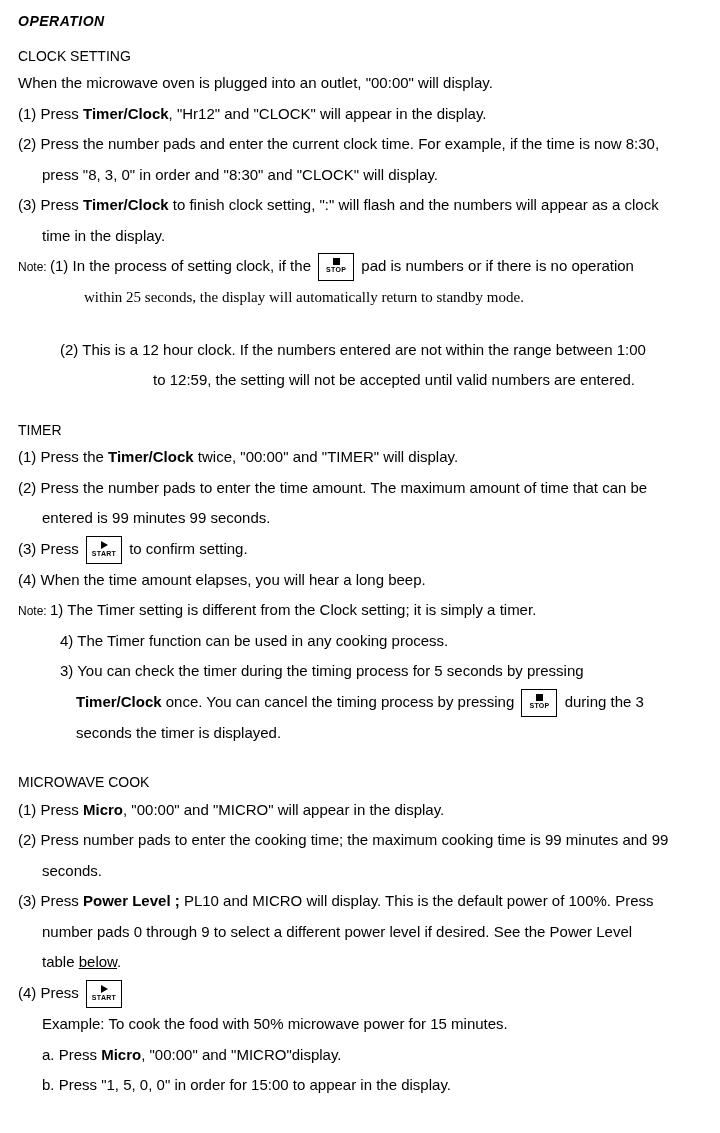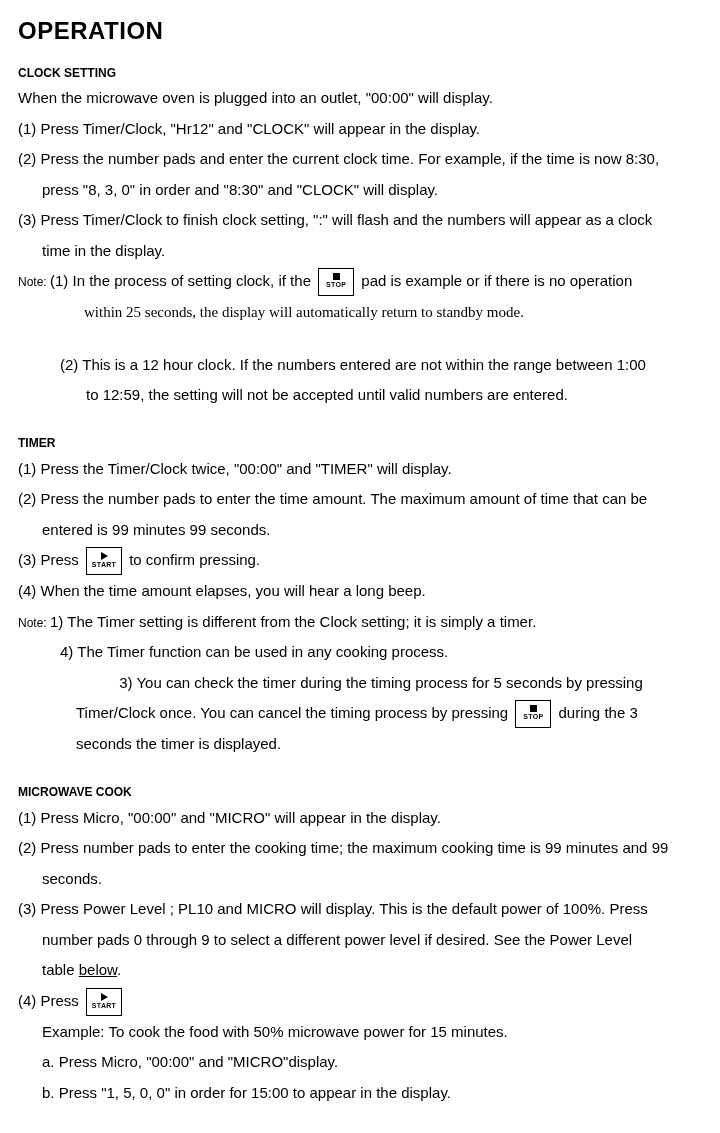--- a/index.html
+++ b/index.html
@@ -8,44 +8,45 @@
       min-height: 1133px;
       background: #fff;
       font-family: Arial, Helvetica, sans-serif;
       color: #000;
       padding: 8px 18px 20px 18px;
       font-size: 15px;
       line-height: 1.9;
     }
     .title {
       font-weight: 700;
-      font-size: 24px;
+      font-size: 14px;
       letter-spacing: 0.5px;
       margin-bottom: 8px;
+      font-style: italic;
     }
     .section-heading {
-      font-weight: 700;
-      font-size: 12px;
+      font-weight: 400;
+      font-size: 14px;
       margin-top: 2px;
       margin-bottom: -2px;
     }
     .section-heading.later {
       margin-top: 22px;
     }
     .line {
       margin-top: 2px;
     }
     .indent {
       padding-left: 24px;
     }
     .note-label {
       font-size: 12px;
     }
     .bold {
-      font-weight: 400;
+      font-weight: 700;
     }
     .key-btn {
       display: inline-block;
       vertical-align: middle;
       border: 1px solid #000;
       width: 36px;
       height: 28px;
       text-align: center;
       line-height: 1;
       position: relative;
@@ -95,49 +96,49 @@
 <div class="line indent">press "8, 3, 0" in order and "8:30" and "CLOCK" will display.</div>
 
 <div class="line">
   <span>(3) Press </span><span class="bold">Timer/Clock</span><span> to finish clock setting, ":" will flash and the numbers will appear as a clock</span>
 </div>
 <div class="line indent">time in the display.</div>
 
 <div class="line">
   <span class="note-label">Note: </span><span>(1) In the process of setting clock, if the </span>
   <span class="key-btn"><span class="square"></span><span class="lbl">STOP</span></span>
-  <span> pad is example or if there is no operation</span>
+  <span> pad is numbers or if there is no operation</span>
 </div>
 <div class="line" style="padding-left:66px;font-family:Liberation Serif, serif;">within 25 seconds, the display will automatically return to standby mode.</div>
 
 <div class="line" style="padding-left:42px;margin-top:24px;">(2) This is a 12 hour clock. If the numbers entered are not within the range between 1:00</div>
-<div class="line" style="padding-left:68px;">to 12:59, the setting will not be accepted until valid numbers are entered.</div>
+<div class="line" style="padding-left:68px;text-align:center;">to 12:59, the setting will not be accepted until valid numbers are entered.</div>
 
 <div class="section-heading later">TIMER</div>
 
 <div class="line">
   <span>(1) Press the </span><span class="bold">Timer/Clock</span><span> twice, "00:00" and "TIMER" will display.</span>
 </div>
 
 <div class="line">(2) Press the number pads to enter the time amount. The maximum amount of time that can be</div>
 <div class="line indent">entered is 99 minutes 99 seconds.</div>
 
 <div class="line">
   <span>(3) Press </span>
   <span class="key-btn"><span class="triangle"></span><span class="lbl">START</span></span>
-  <span> to confirm pressing.</span>
+  <span> to confirm setting.</span>
 </div>
 
 <div class="line">(4) When the time amount elapses, you will hear a long beep.</div>
 
 <div class="line">
   <span class="note-label">Note: </span><span>1) The Timer setting is different from the Clock setting; it is simply a timer.</span>
 </div>
 <div class="line" style="padding-left:42px;">4) The Timer function can be used in any cooking process.</div>
-<div class="line" style="padding-left:42px;text-align:center;">3) You can check the timer during the timing process for 5 seconds by pressing</div>
+<div class="line" style="padding-left:42px;">3) You can check the timer during the timing process for 5 seconds by pressing</div>
 <div class="line" style="padding-left:58px;">
   <span class="bold">Timer/Clock</span><span> once. You can cancel the timing process by pressing </span>
   <span class="key-btn"><span class="square"></span><span class="lbl">STOP</span></span>
   <span> during the 3</span>
 </div>
 <div class="line" style="padding-left:58px;">seconds the timer is displayed.</div>
 
 <div class="section-heading later">MICROWAVE COOK</div>
 
 <div class="line">

